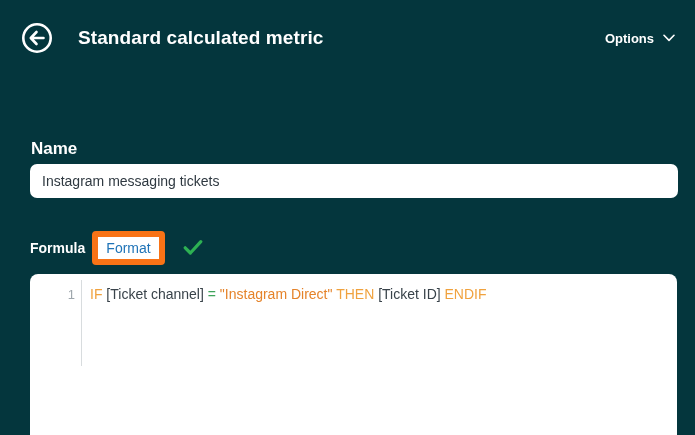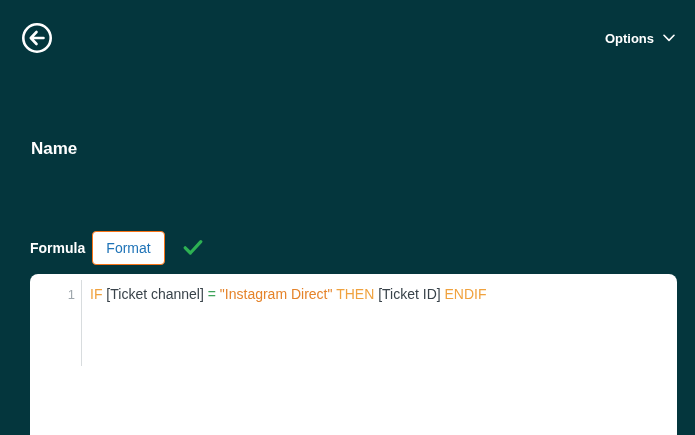--- a/index.html
+++ b/index.html
@@ -44,21 +44,21 @@
   }
 
   
   .formula-label {
     position:absolute; left:30px; top:240px;
     color:#ffffff; font-size:14px; font-weight:700;
   }
   .format-btn {
     position:absolute; left:92px; top:231px; width:73px; height:34px;
     box-sizing:border-box; background:#ffffff;
-    border:1px solid #f97316; border-radius:4px;
+    border:6px solid #f97316; border-radius:4px;
     font-family:inherit; font-size:14px; color:#1F73B7; cursor:pointer;
   }
   .check-icon { position:absolute; left:183px; top:239px; }
 
   
   .editor {
     position:absolute; left:30px; top:274px; width:647px; height:161px;
     background:#ffffff; border-radius:8px 8px 0 0;
   }
   .gutter {
@@ -79,30 +79,32 @@
 
 <div class="screen">
 
   <button class="back-btn">
     <svg width="32" height="32" viewBox="0 0 32 32" fill="none">
       <circle cx="16" cy="16" r="13.7" stroke="#ffffff" stroke-width="2.6"></circle>
       <path d="M22.5 16 L11 16 M15.5 10 L9.8 16 L15.5 22" stroke="#ffffff" stroke-width="2.6" stroke-linecap="round" stroke-linejoin="round"></path>
     </svg>
   </button>
 
+  <h1 class="page-title">Standard calculated metric</h1>
 
   <div class="options">
     <span>Options</span>
     <svg width="12" height="8" viewBox="0 0 12 8" fill="none">
       <path d="M1 1.3 L6 6.4 L11 1.3" stroke="#ffffff" stroke-width="1.6" stroke-linecap="round" stroke-linejoin="round"></path>
     </svg>
   </div>
 
 
   <label class="name-label">Name</label>
+  <input class="name-input" type="text" value="Instagram messaging tickets" style="">
 
   <div class="formula-label">Formula</div>
 
   <button class="format-btn">Format</button>
 
   <svg class="check-icon" width="20" height="17" viewBox="0 0 20 17" fill="none">
     <path d="M2.2 8.8 L7.4 14 L17.8 2.6" stroke="#2DB153" stroke-width="3.2" stroke-linecap="round" stroke-linejoin="round"></path>
   </svg>
 
   <div class="editor">

